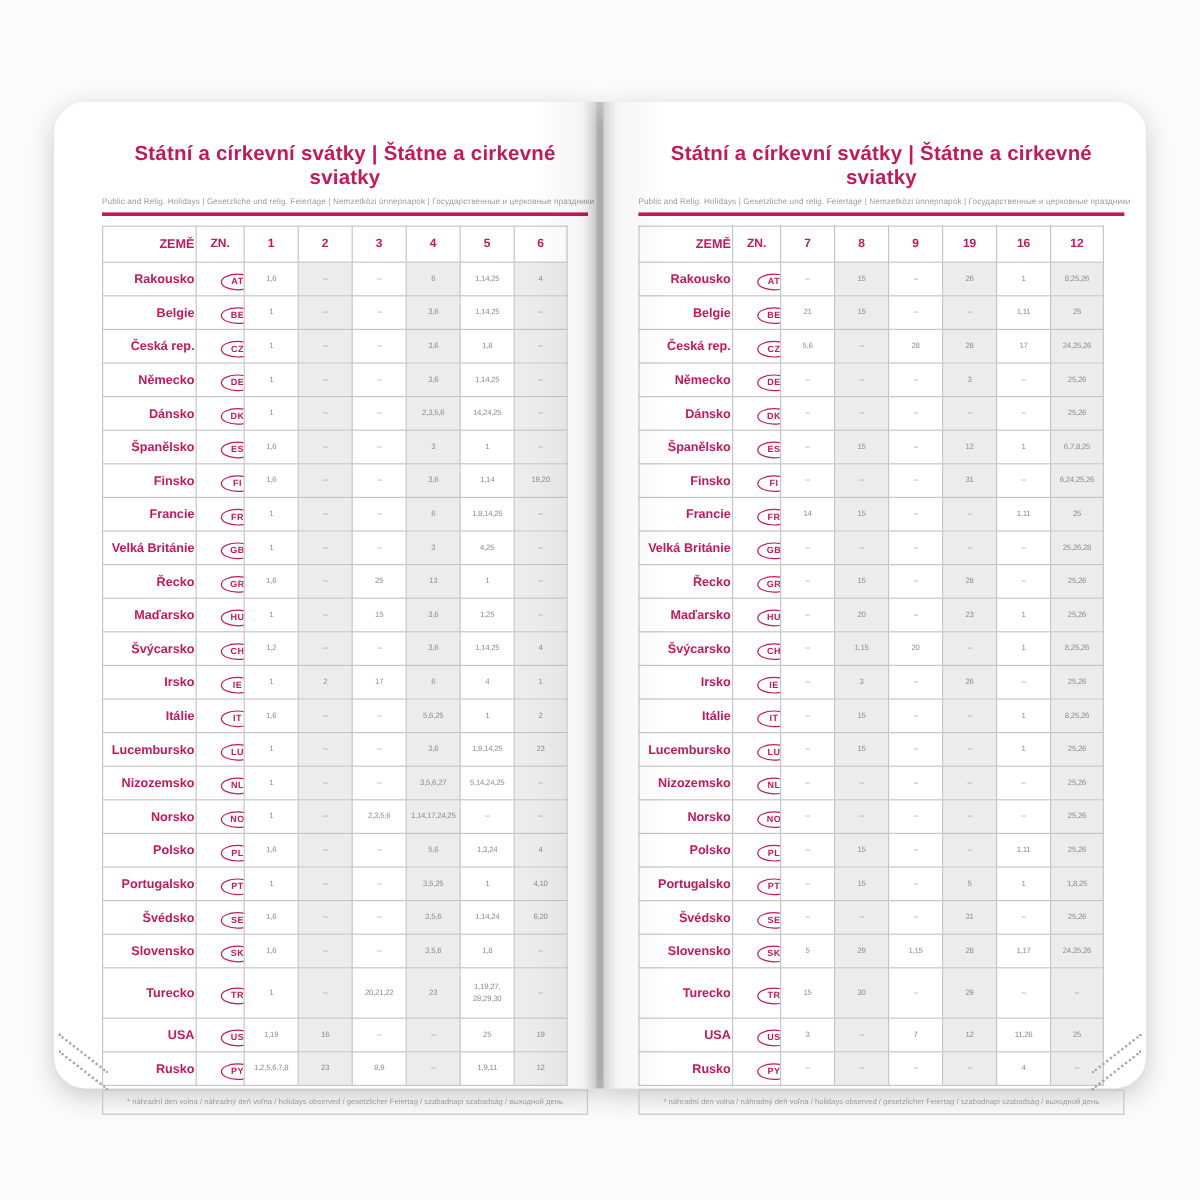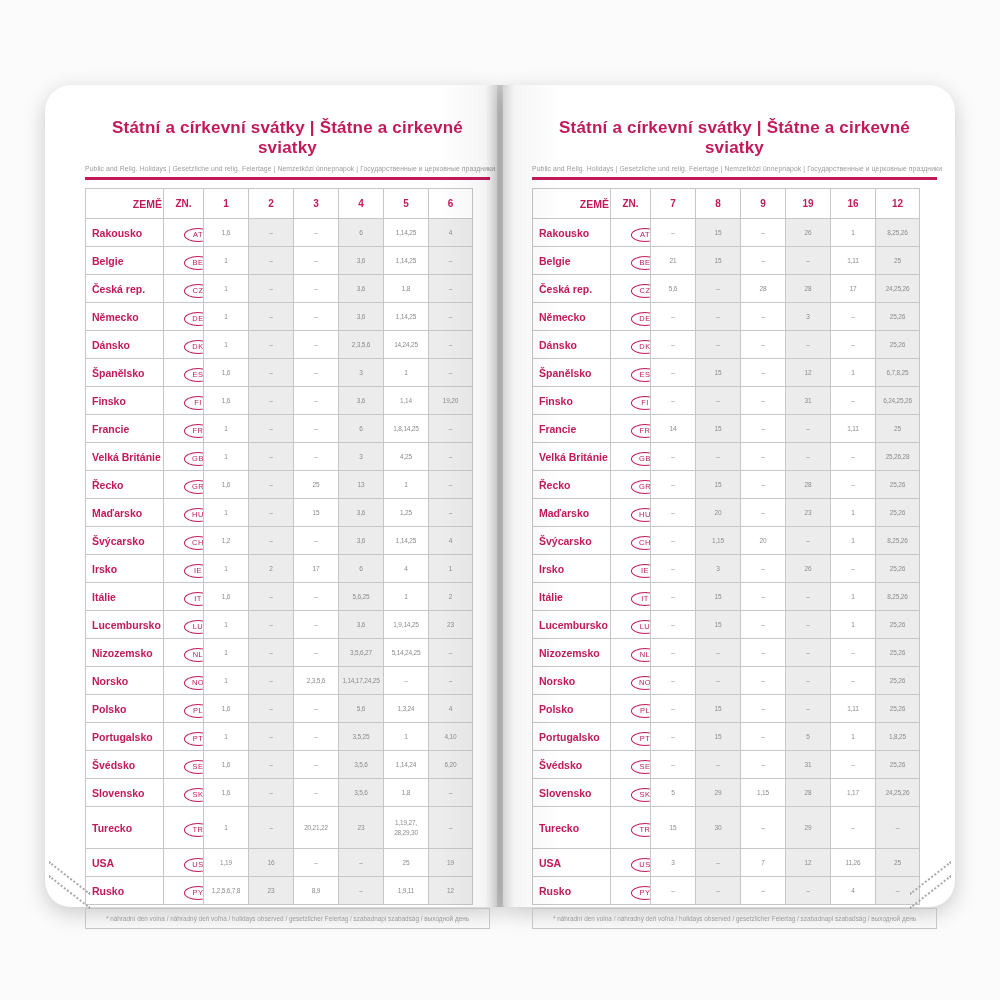--- a/index.html
+++ b/index.html
@@ -41,27 +41,27 @@
   .holidays th,.holidays td{
     border:1px solid #c6c6c6;overflow:hidden;
   }
   .holidays th{
     color:#c2195b;font-size:10px;font-weight:bold;height:27px;text-align:center;
     background:#ffffff;
   }
   .holidays th.country-h{text-align:right;padding-left:6px;font-size:10.5px;}
   .holidays td{height:25px;}
   .holidays td.country{
-    color:#c2195b;font-weight:bold;font-size:10.5px;text-align:left;padding-left:6px;
+    color:#c2195b;font-weight:bold;font-size:10.5px;text-align:right;padding-left:6px;
     white-space:nowrap;
   }
   .holidays td.code{text-align:center;}
   .badge{
     display:inline-block;border:1.5px solid #c2195b;border-radius:50%;
-    color:#c2195b;font-size:7.5px;font-weight:normal;
+    color:#c2195b;font-size:7.5px;font-weight:bold;
     width:26px;height:12px;line-height:12px;text-align:center;letter-spacing:0.5px;margin-left:19px;
   }
   .holidays td.m{
     text-align:center;color:#8c8c8c;font-size:6.5px;letter-spacing:-0.2px;
     padding:0 1px;line-height:1.5;
   }
   .holidays td.shade{background:#ececec;}
   .holidays tr.tall td{height:39px;}
   .footnote{
     margin-top:3px;width:405px;box-sizing:border-box;

